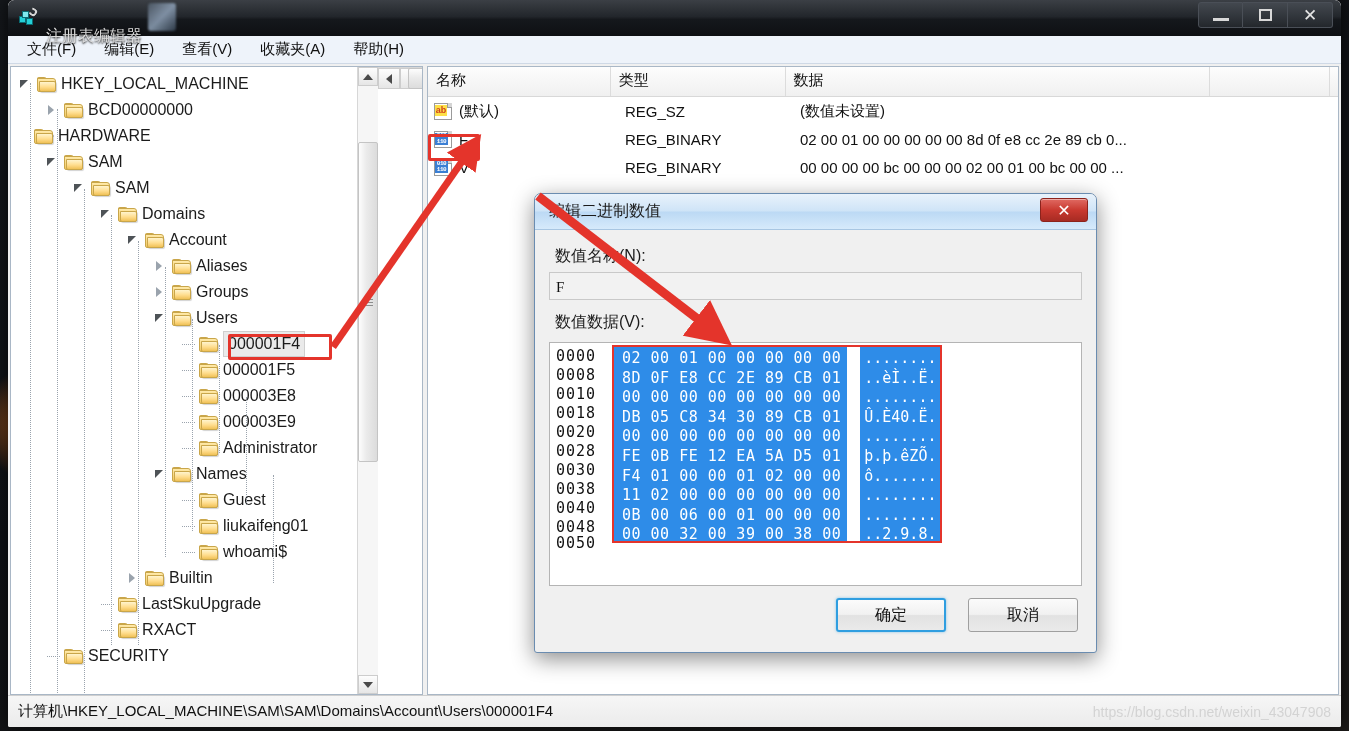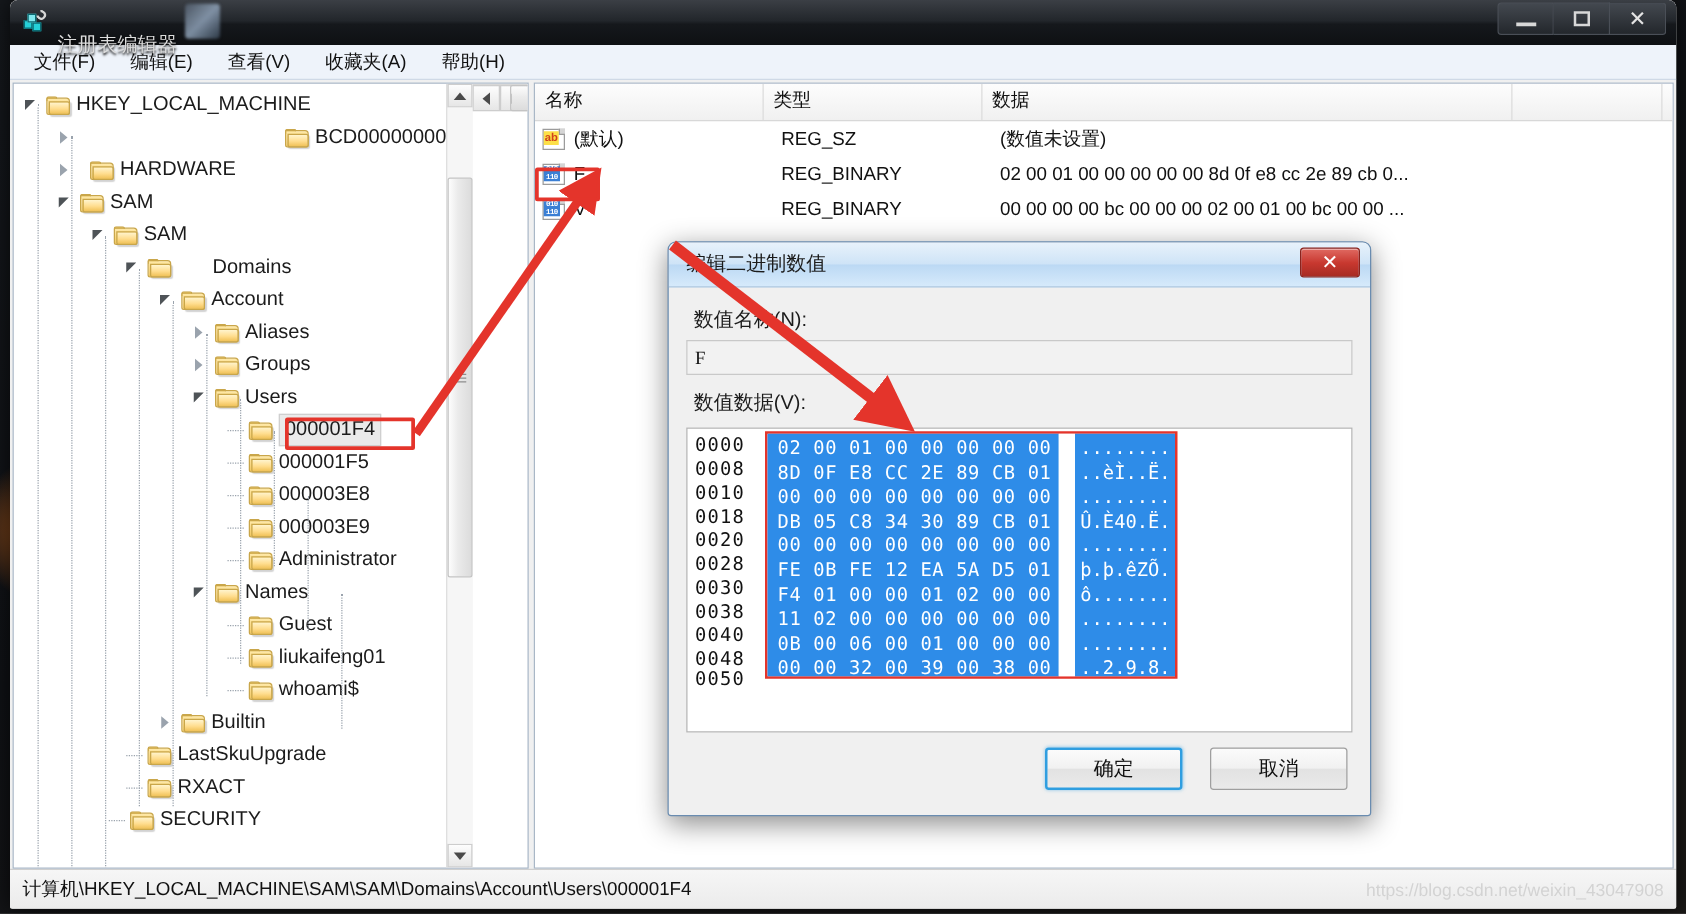--- a/index.html
+++ b/index.html
@@ -381,32 +381,32 @@
               <span class="tw" style="left: 6px;">
                 <span class="tri-open"></span>
               </span>
               <span class="tfolder">
                 <span class="tab"></span>
                 <span class="back"></span>
                 <span class="front"></span>
               </span>
               <span class="tlabel">HKEY_LOCAL_MACHINE</span>
             </div>
-            <div class="tnode" style="padding-left: 53px; justify-content: flex-end;">
+            <div class="tnode" style="padding-left: 53px;">
               <span class="tw" style="left: 33px;">
                 <span class="tri-closed"></span>
               </span>
               <span class="tfolder">
                 <span class="tab"></span>
                 <span class="back"></span>
                 <span class="front"></span>
               </span>
               <span class="tlabel">BCD00000000</span>
             </div>
-            <div class="tnode" style="padding-left: 61px;">
+            <div class="tnode" style="padding-left: 23px;">
               <span class="tw" style="left: 33px;">
                 <span class="tri-closed"></span>
               </span>
               <span class="tfolder">
                 <span class="tab"></span>
                 <span class="back"></span>
                 <span class="front"></span>
               </span>
               <span class="tlabel">HARDWARE</span>
             </div>
@@ -425,21 +425,21 @@
               <span class="tw" style="left: 60px;">
                 <span class="tri-open"></span>
               </span>
               <span class="tfolder">
                 <span class="tab"></span>
                 <span class="back"></span>
                 <span class="front"></span>
               </span>
               <span class="tlabel">SAM</span>
             </div>
-            <div class="tnode" style="padding-left: 107px; gap: 28px;">
+            <div class="tnode" style="padding-left: 107px;">
               <span class="tw" style="left: 87px;">
                 <span class="tri-open"></span>
               </span>
               <span class="tfolder">
                 <span class="tab"></span>
                 <span class="back"></span>
                 <span class="front"></span>
               </span>
               <span class="tlabel">Domains</span>
             </div>
@@ -592,21 +592,21 @@
             </div>
             <div class="tnode" style="padding-left: 107px;">
               <span class="dothoriz" style="left: 90px; top: 13px; width: 13px;"></span>
               <span class="tfolder">
                 <span class="tab"></span>
                 <span class="back"></span>
                 <span class="front"></span>
               </span>
               <span class="tlabel">RXACT</span>
             </div>
-            <div class="tnode" style="padding-left: 53px; margin-left: 40px;">
+            <div class="tnode" style="padding-left: 53px;">
               <span class="dothoriz" style="left: 36px; top: 13px; width: 13px;"></span>
               <span class="tfolder">
                 <span class="tab"></span>
                 <span class="back"></span>
                 <span class="front"></span>
               </span>
               <span class="tlabel">SECURITY</span>
             </div>
             <span class="dotline" style="left: 19px; top: 16px; height: 640px;"></span>
             <span class="dotline" style="left: 46px; top: 42px; height: 616px;"></span>

